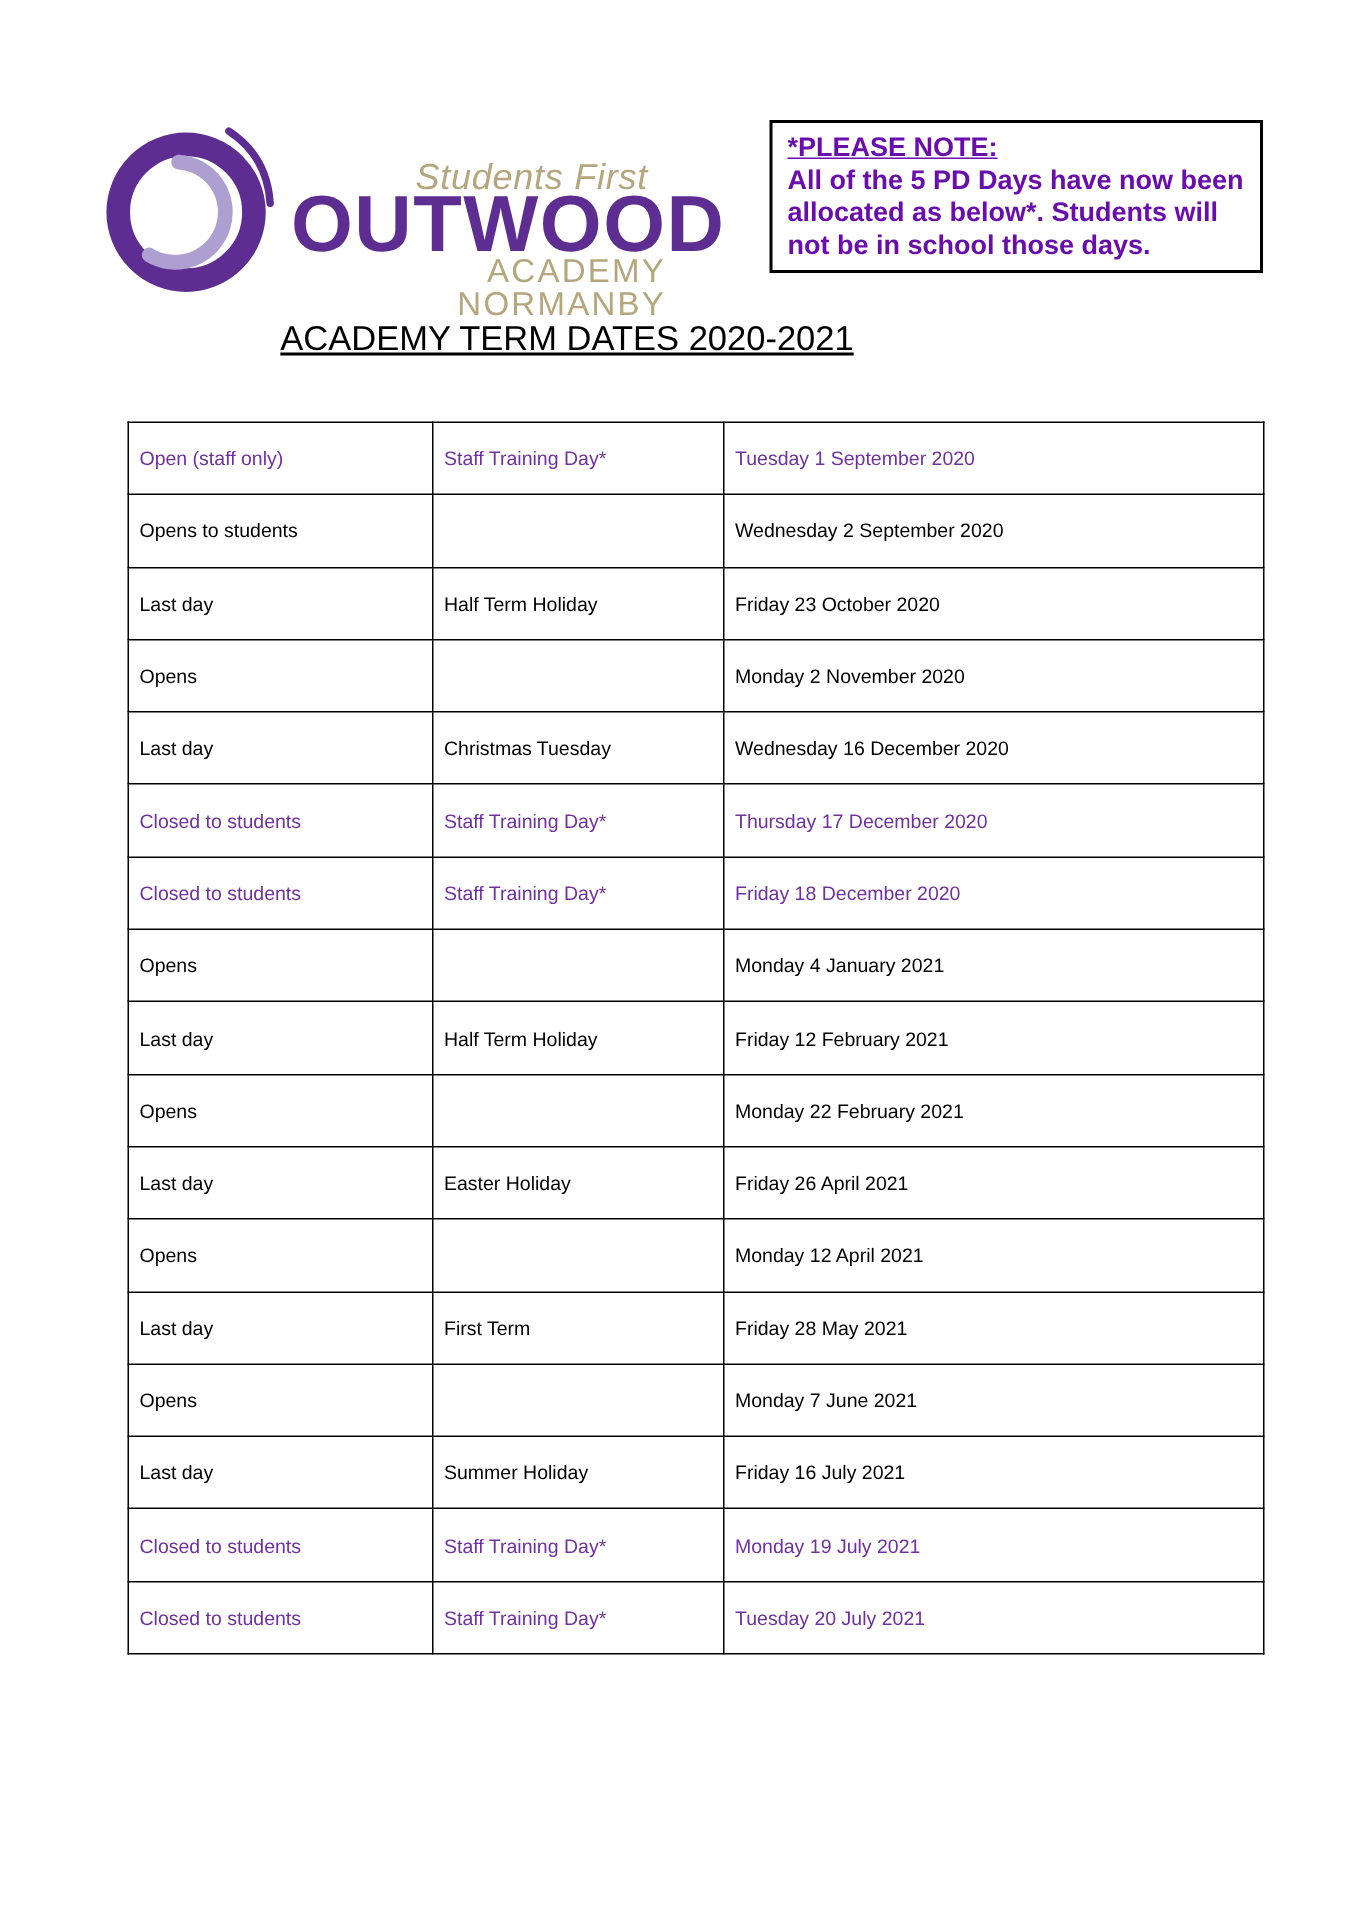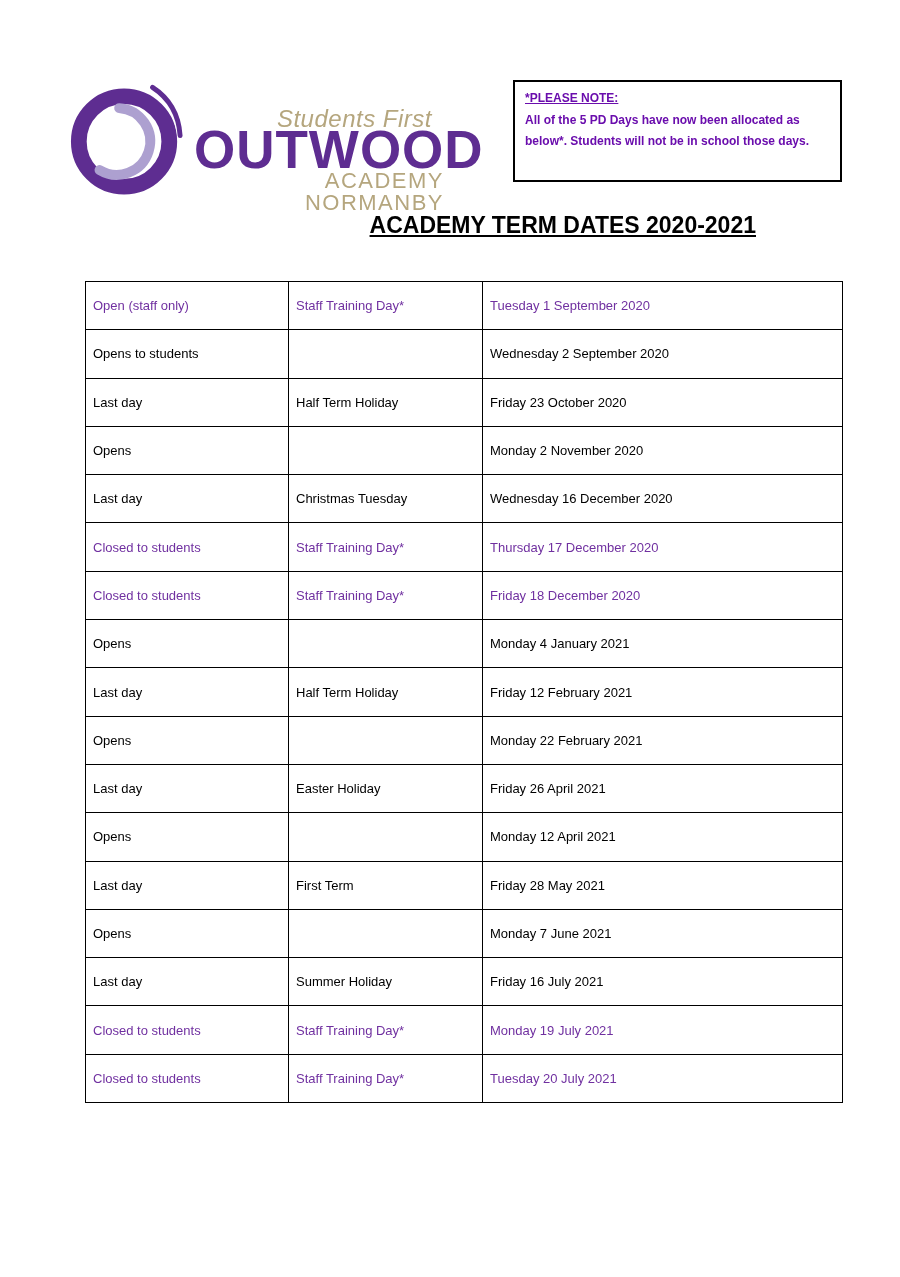--- a/index.html
+++ b/index.html
@@ -14,26 +14,26 @@
   .tail{stroke:var(--logo-purple,#5E2D91);}
   .crescent{stroke:var(--logo-light,#ADA0D0);}
   .logo-textblock{position:absolute;left:126px;top:24px;width:250px;text-align:right;}
   .logo-tagline{font-style:italic;font-size:24px;line-height:26px;color:var(--logo-tan,#B5A67E);padding-right:12px;letter-spacing:.5px;}
   .logo-name{font-size:53px;line-height:36px;font-weight:bold;color:var(--logo-purple,#5E2D91);letter-spacing:1px;margin-top:0;}
   .logo-subtitle{font-size:22px;line-height:22px;color:var(--logo-tan,#B5A67E);letter-spacing:1.5px;margin-top:2px;}
 
   
   .note{position:absolute;left:513px;top:80px;width:305px;height:84px;border:2px solid #000;
         padding:6px 10px 8px 10px;color:var(--note-purple,#6A0DAD);font-weight:bold;
-        font-size:12px;line-height:21.5px;}
+        font-size:18px;line-height:21.5px;}
   .note-heading{text-decoration:underline;}
 
   
-  .title{position:absolute;left:0;top:212px;width:756px;text-align:right;margin:0;
-         font-size:23px;font-weight:bold;color:#000;}
+  .title{position:absolute;left:0;top:212px;width:756px;text-align:center;margin:0;
+         font-size:23px;font-weight:normal;color:#000;}
   .title span{text-decoration:underline;}
 
   
   .term-table{position:absolute;left:85px;top:281px;width:757px;border-collapse:collapse;table-layout:fixed;}
   .term-table td{border:1.5px solid #000;height:47.3px;vertical-align:middle;
                  padding:0 4px 0 7px;font-size:13px;color:#000;overflow:hidden;white-space:nowrap;}
   .term-table td.hl{color:var(--purple,#7030A0);}
   .col-status{width:203px;}
   .col-event{width:194px;}
   .col-date{width:360px;}

